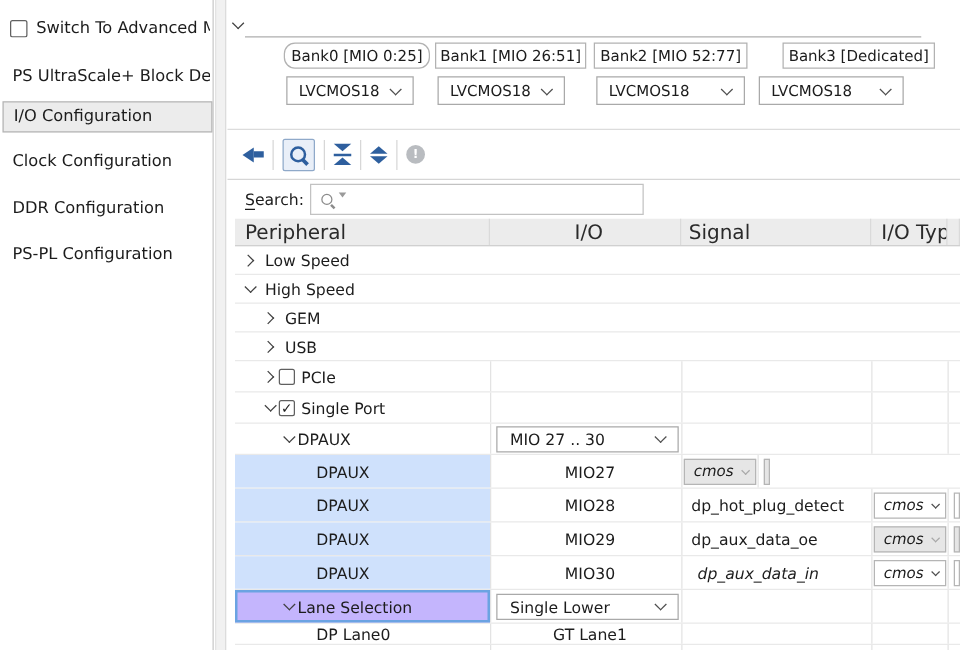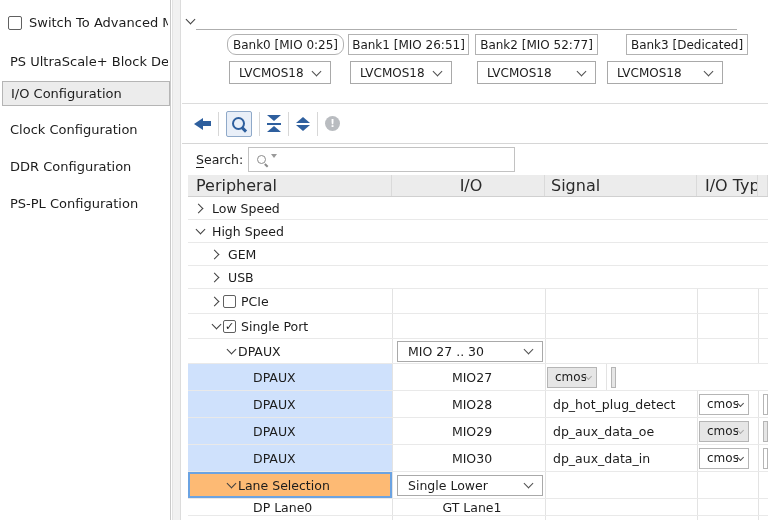--- a/index.html
+++ b/index.html
@@ -70,24 +70,24 @@
   .td { display:flex; align-items:center; overflow:hidden; white-space:nowrap; }
   .tr.bordered .td + .td { border-left:1px solid #e3e3e3; }
   .h23 { height:23px; } .h25 { height:25px; } .h27 { height:27px; } .h17 { height:17px; } .h4 { height:4px; border-bottom:none; }
   .chev { width:8px; height:8px; min-width:8px; display:inline-block; position:relative; }
   .chev::after { content:""; position:absolute; left:1px; top:1px; width:6px; height:6px; border-right:1.4px solid #3f3f3f; border-top:1.4px solid #3f3f3f; }
   .chev.right::after { transform:rotate(45deg); left:-1px; }
   .chev.down::after { transform:rotate(135deg); top:-1px; }
   .ind1 { padding-left:8px; } .ind2 { padding-left:24px; } .ind3 { padding-left:39px; } .ind-leaf { padding-left:65px; }
   .gap8 { width:8px; min-width:8px; } .gap5 { width:5px; min-width:5px; } .gap3 { width:3px; min-width:3px; }
   .cell-blue { background:#cfe1fc; }
-  .cell-selected { background:#fdba74; box-shadow:inset 0 0 0 2px #6ba3e2;text-align:center; }
+  .cell-selected { background:#c4b5fd; box-shadow:inset 0 0 0 2px #6ba3e2;text-align:center; }
   .io-combo { width:146px; height:21px; margin-left:2px; }
   .io-combo .lbl { padding-left:10px; font-size:12.5px; }
-  .type-combo { width:50px; height:21px; margin-left:1px; border-color:#b5b5b5; }
+  .type-combo { width:58px; height:21px; margin-left:1px; border-color:#b5b5b5;font-style:italic; }
   .type-combo .lbl { padding-left:7px; font-size:12px; }
   .type-combo .cv { width:5px; height:5px; min-width:5px; margin-right:5px; margin-top:-2px; }
   .type-combo.disabled { background:#e6e6e6; }
   .type-combo.disabled .cv { border-color:#a9a9a9; }
   .partial-combo { width:14px; height:21px; margin-left:4px; border:1px solid #b5b5b5; background:#fff; }
   .partial-combo.gray { background:#e6e6e6; }
 </style>
 </head>
 <body>
 
@@ -342,21 +342,21 @@
           </div>
       </div>
 
       <div class="tr h27 bordered">
         <div class="td c0 ind-leaf cell-blue">
             <span>DPAUX</span>
           </div>
         <div class="td c1" style="padding-left:6px;">
             <span>MIO30</span>
           </div>
-        <div class="td c2" style="padding-left:7px;">
+        <div class="td c2" style="padding-left:12px;font-style:italic;">
             <span>dp_aux_data_in</span>
           </div>
         <div class="td c3">
           <div class="combo type-combo">
               <span class="lbl">cmos</span>
               <span class="cv"></span>
             </div>
         </div>
         <div class="td c4">
             <div class="partial-combo"></div>

